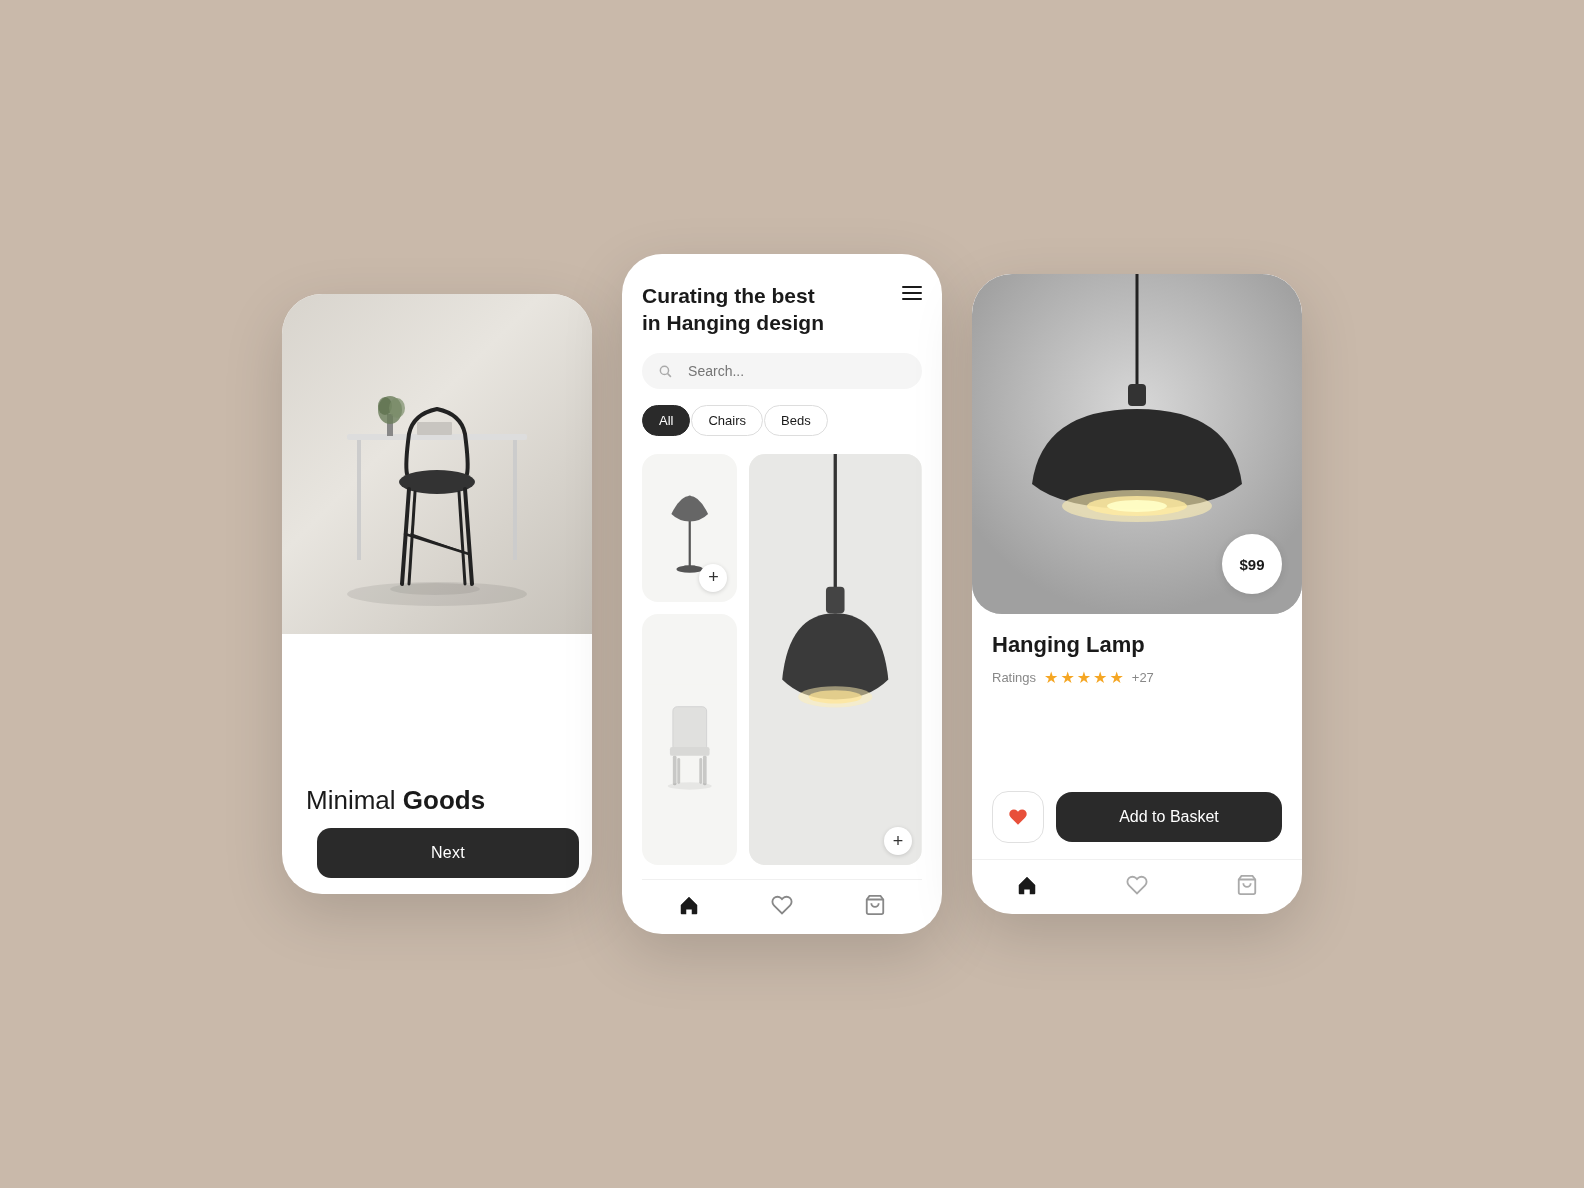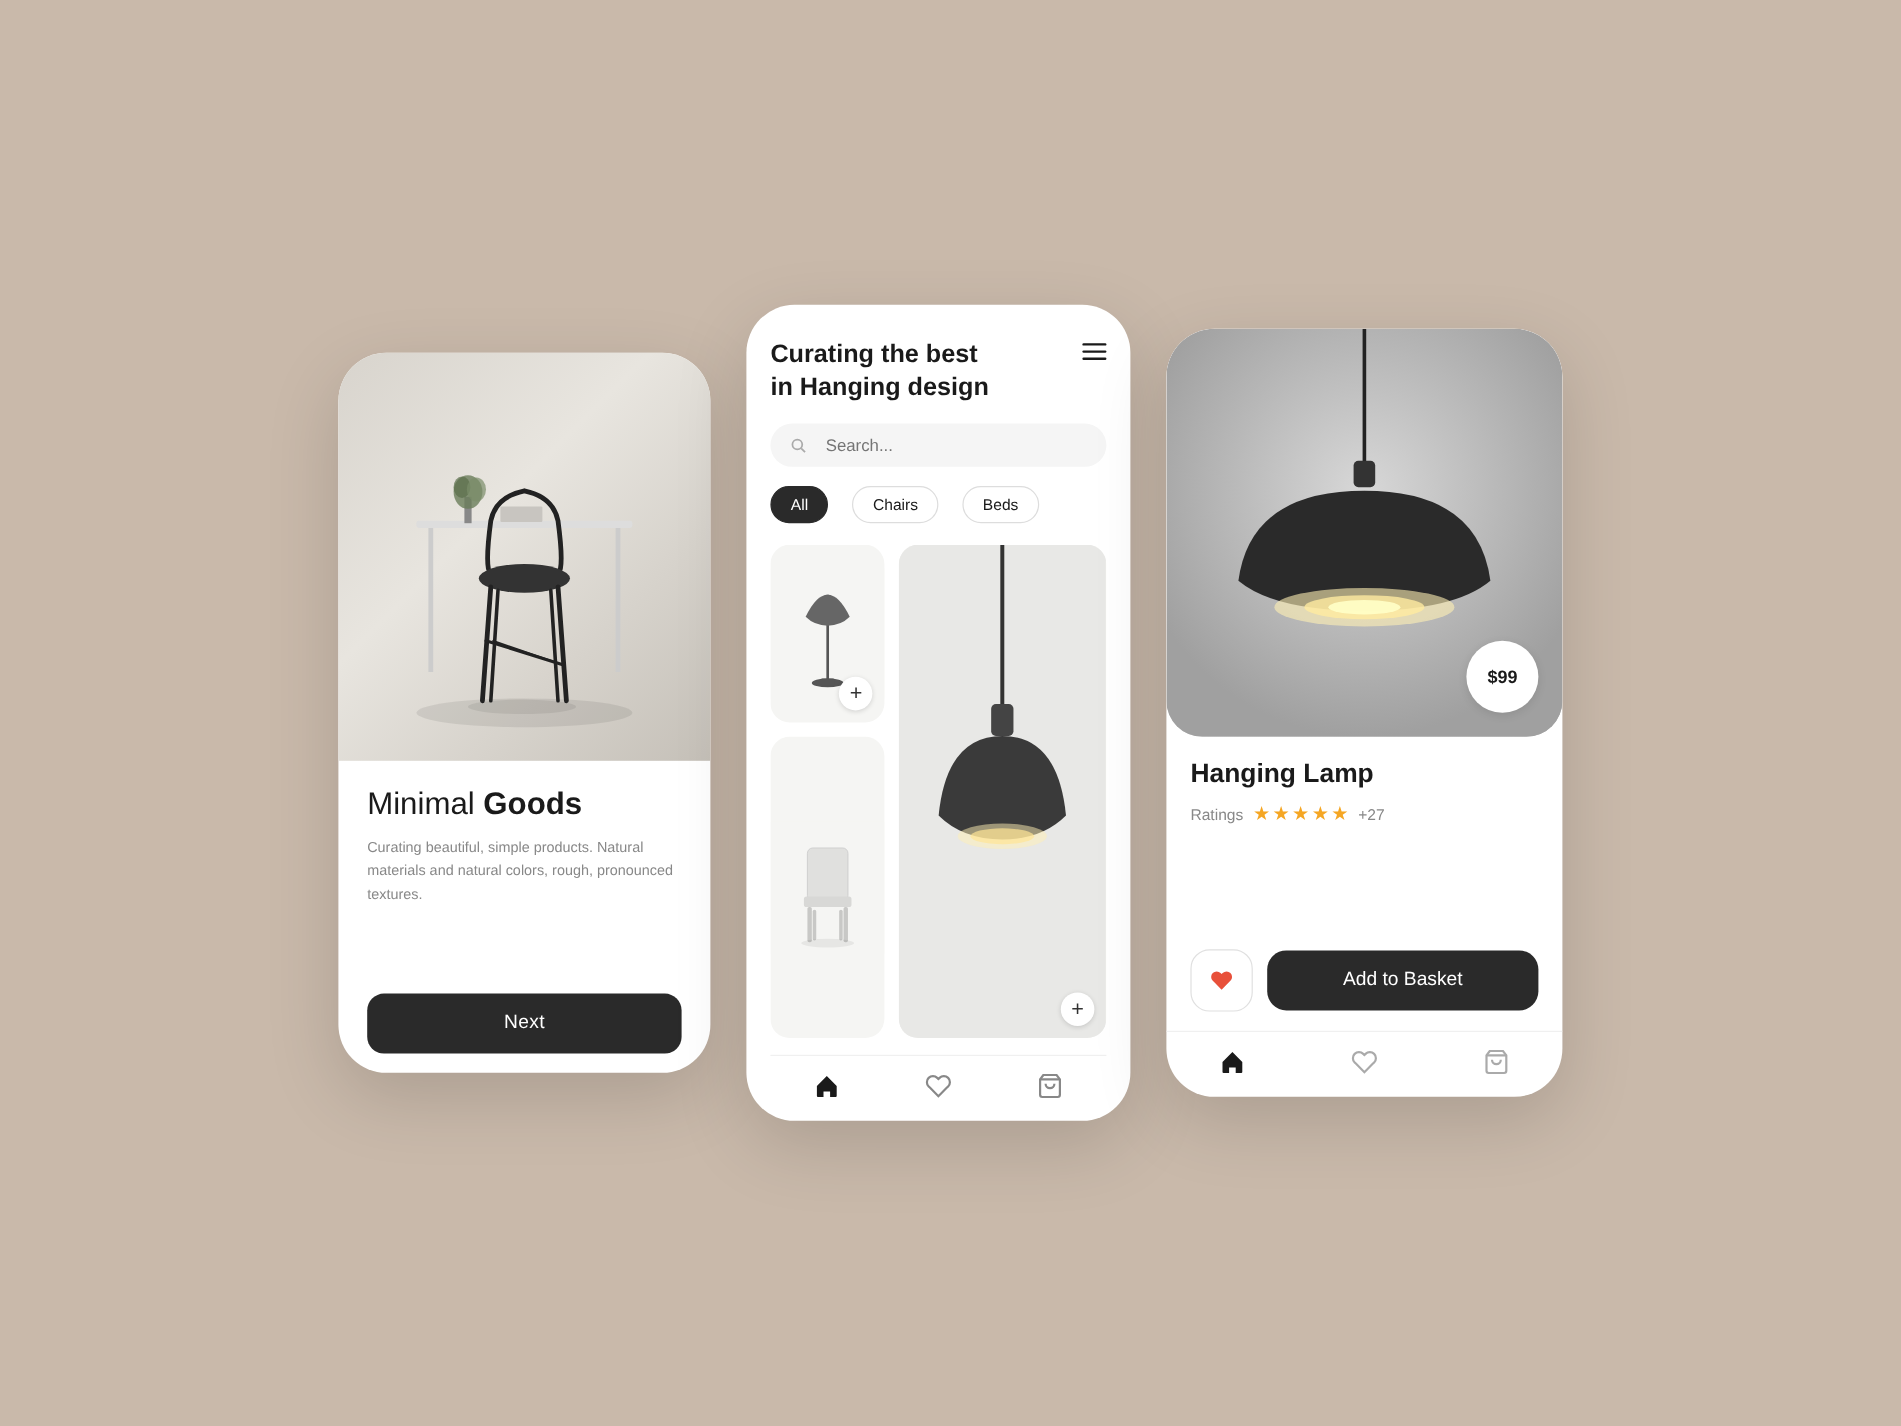--- a/index.html
+++ b/index.html
@@ -88,20 +88,21 @@
       background: #2a2a2a;
       color: #fff;
       border: none;
       border-radius: 14px;
       padding: 16px;
       width: 100%;
       font-size: 16px;
       font-weight: 400;
       cursor: pointer;
       letter-spacing: 0.3px;
+      margin-left: 11px;
     }
 
     
     .phone-2 {
       width: 320px;
       height: 680px;
       display: flex;
       flex-direction: column;
       padding: 28px 20px 0;
     }
@@ -142,21 +143,21 @@
       background: transparent;
       border: none;
       outline: none;
       font-size: 14px;
       color: #999;
       width: 100%;
     }
 
     .filter-tabs {
       display: flex;
-      gap: 20px;
+      gap: 1px;
       margin-bottom: 18px;
       align-items: center;
     }
 
     .filter-tab {
       border-radius: 20px;
       padding: 7px 16px;
       font-size: 13px;
       font-weight: 500;
       cursor: pointer;
@@ -415,23 +416,20 @@
         <line x1="78" y1="200" x2="142" y2="220" stroke="#222" stroke-width="2.5" stroke-linecap="round"></line>
         <line x1="84" y1="200" x2="136" y2="218" stroke="#222" stroke-width="1.5" stroke-linecap="round"></line>
 
         <ellipse cx="108" cy="255" rx="45" ry="6" fill="rgba(0,0,0,0.07)"></ellipse>
       </svg>
     </div>
     <div class="hero-content">
       <div class="headline">
         <span>Minimal </span><strong>Goods</strong>
       </div>
-      <p class="subtext">Curating beautiful, simple products.
-Natural materials and natural colors,
-rough, pronounced textures.</p>
       <button class="next-btn">Next</button>
     </div>
   </div>
 
   <div class="phone phone-2">
     <div class="phone-2-header">
       <div>
         <div style="font-size:21px;font-weight:700;color:#1a1a1a;line-height:1.3;">Curating the best</div>
         <div style="font-size:21px;font-weight:700;color:#1a1a1a;line-height:1.3;">in Hanging design</div>
       </div>

